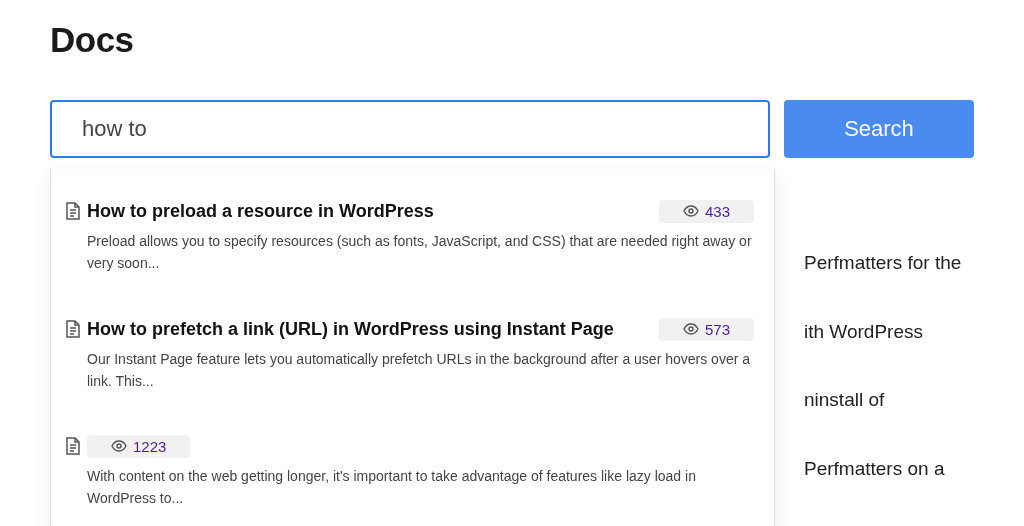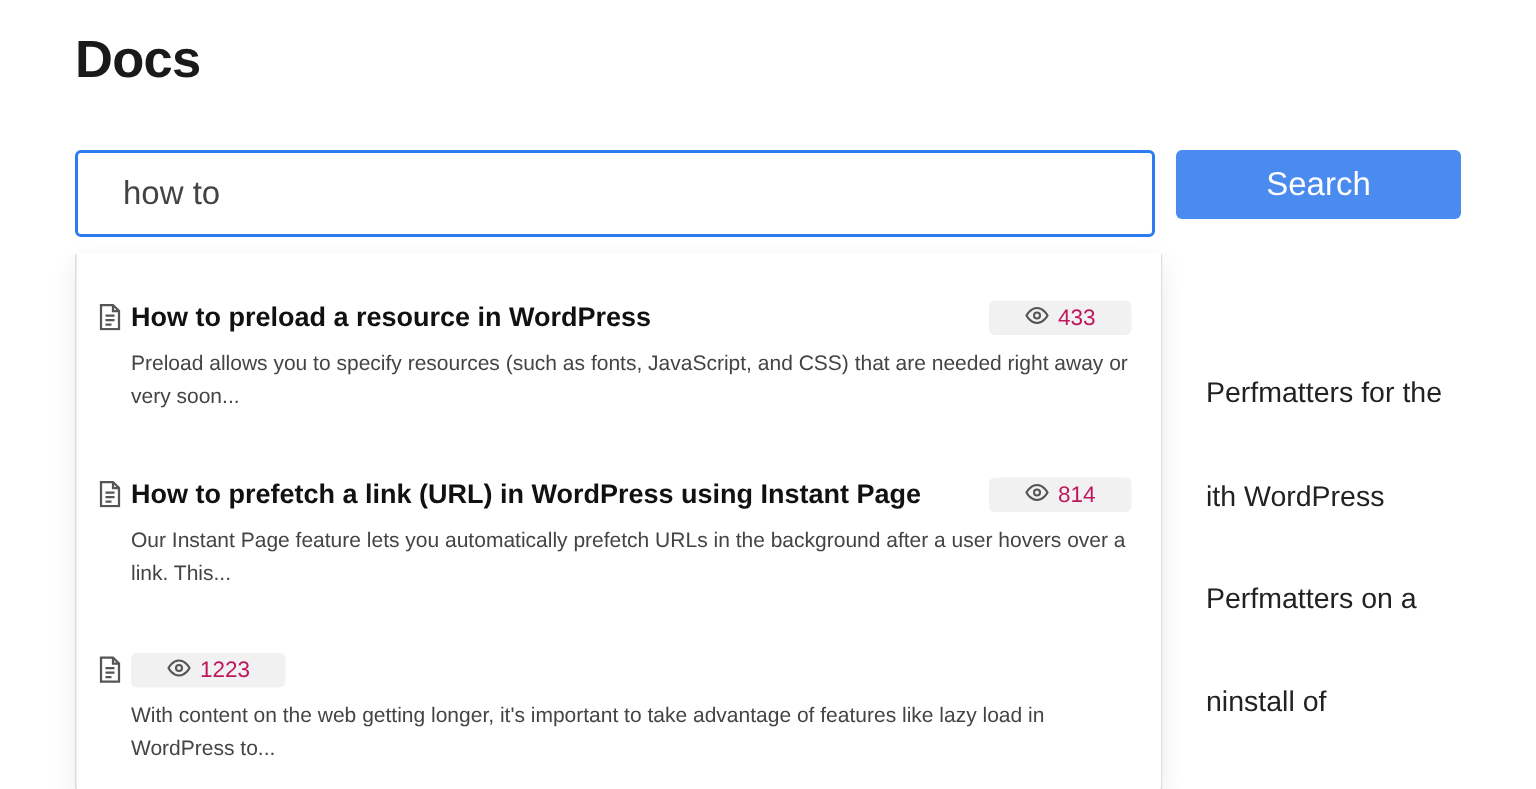--- a/index.html
+++ b/index.html
@@ -13,21 +13,21 @@
     color: #444;
     padding: 14px 30px;
     border: 2px solid #2d7bf0;
     border-radius: 4px;
     outline: none;
     background: #fff;
     height: 58px;
   }
   .search-btn {
     width: 190px;
-    height: 46px;
+    height: 58px;
     background: #4a8bf0;
     color: #fff;
     font-size: 22px;
     border: none;
     border-radius: 4px;
     cursor: pointer;
     font-weight: 400;
   }
   .dropdown {
     position: absolute;
@@ -63,21 +63,21 @@
   .result-title { font-size: 18px; font-weight: 700; color: #111; line-height: 1.35; }
   .views-badge {
     flex: 0 0 auto;
     display: inline-flex;
     align-items: center;
     gap: 6px;
     background: #f1f1f1;
     border-radius: 4px;
     padding: 3px 24px;
     font-size: 15px;
-    color: #be185d;
+    color: #4c1d95;
     margin-top: 1px;
   }
   .result-excerpt {
     margin-top: 8px;
     font-size: 14px;
     color: #444;
     line-height: 1.55;
   }
   .bg-links {
     position: absolute;
@@ -97,22 +97,22 @@
   <h1 class="page-title">Docs</h1>
 
   <div class="search-row">
     <input class="search-input" value="how to" style="">
     <button class="search-btn">Search</button>
   </div>
 
   <div class="bg-links">
     <div class="bg-link"> Perfmatters for the</div>
     <div class="bg-link">ith WordPress</div>
+    <div class="bg-link">ninstall of</div>
     <div class="bg-link">Perfmatters on a</div>
-    <div class="bg-link">ninstall of</div>
     <div class="bg-link">Perfmatters settings</div>
   </div>
 
   <div class="dropdown">
     <div class="dropdown-scroll">
 
       <div class="result-item">
         <span class="doc-icon">
           <svg width="16" height="18" viewBox="0 0 16 18" fill="none" stroke="currentColor" stroke-width="1.5">
             <path d="M2 1h8l4 4v12H2z"></path>
@@ -148,21 +148,21 @@
         <div class="result-body">
           <div class="result-title-row">
             <div class="result-title">How to prefetch a link (URL) in WordPress using Instant Page</div>
             <div class="views-badge">
               <span>
                 <svg width="16" height="12" viewBox="0 0 16 12" fill="none" stroke="#555" stroke-width="1.4">
                   <path d="M1 6s2.5-5 7-5 7 5 7 5-2.5 5-7 5S1 6 1 6z"></path>
                     <circle cx="8" cy="6" r="2"></circle>
                 </svg>
               </span>
-              <span>814</span>
+              <span>573</span>
             </div>
           </div>
           <div class="result-excerpt">Our Instant Page feature lets you automatically prefetch URLs in the background after a user hovers over a link. This...</div>
         </div>
       </div>
 
       <div class="result-item">
         <span class="doc-icon">
           <svg width="16" height="18" viewBox="0 0 16 18" fill="none" stroke="currentColor" stroke-width="1.5">
             <path d="M2 1h8l4 4v12H2z"></path>

